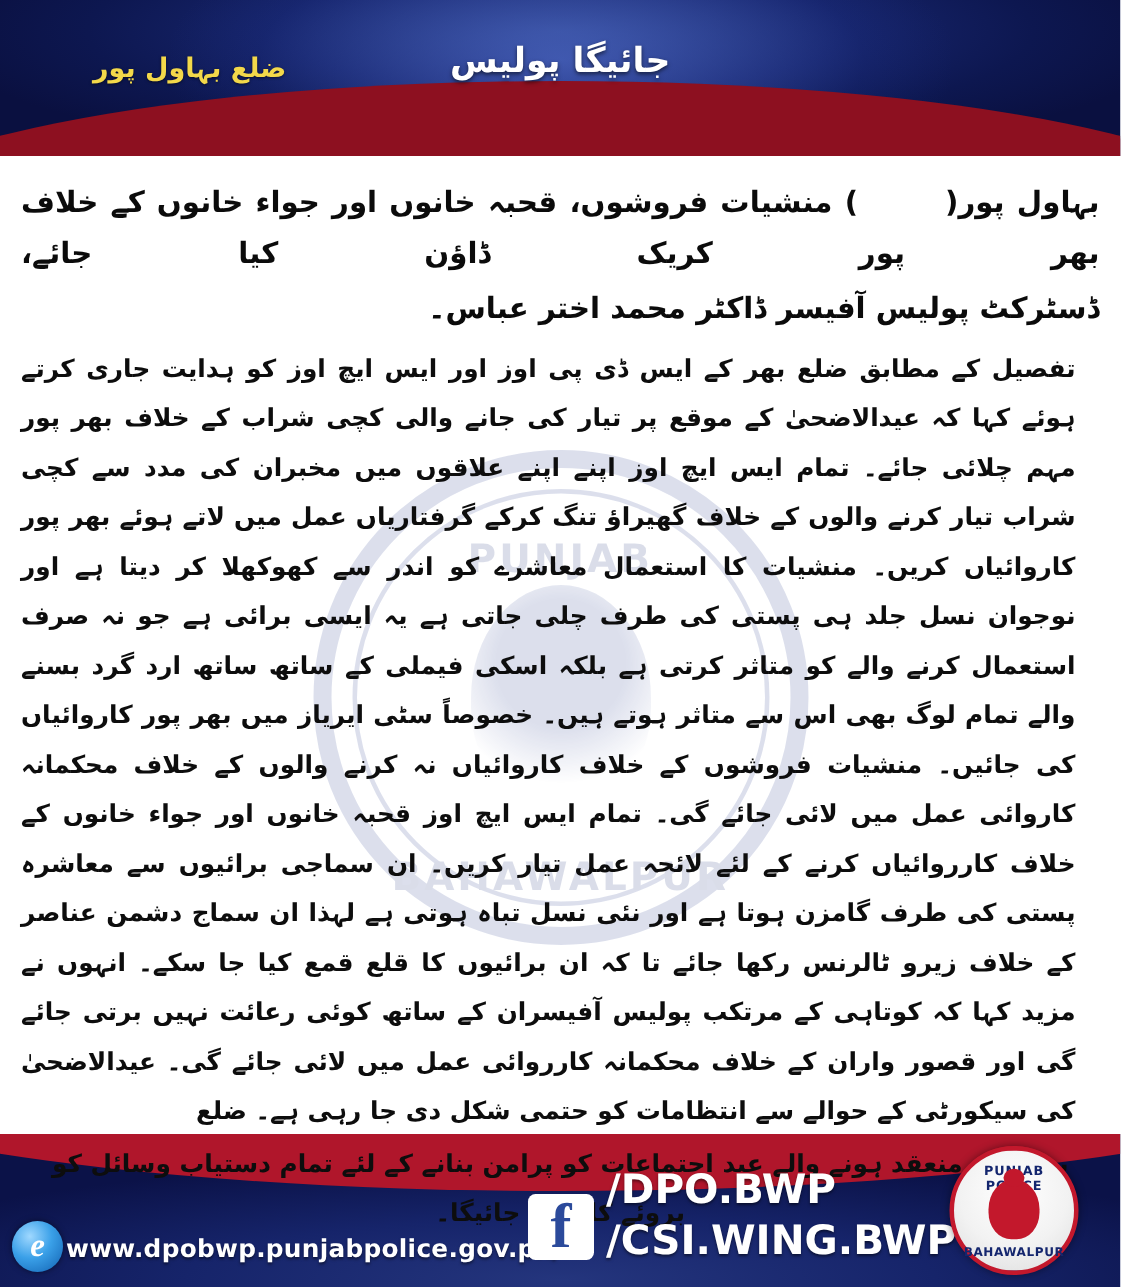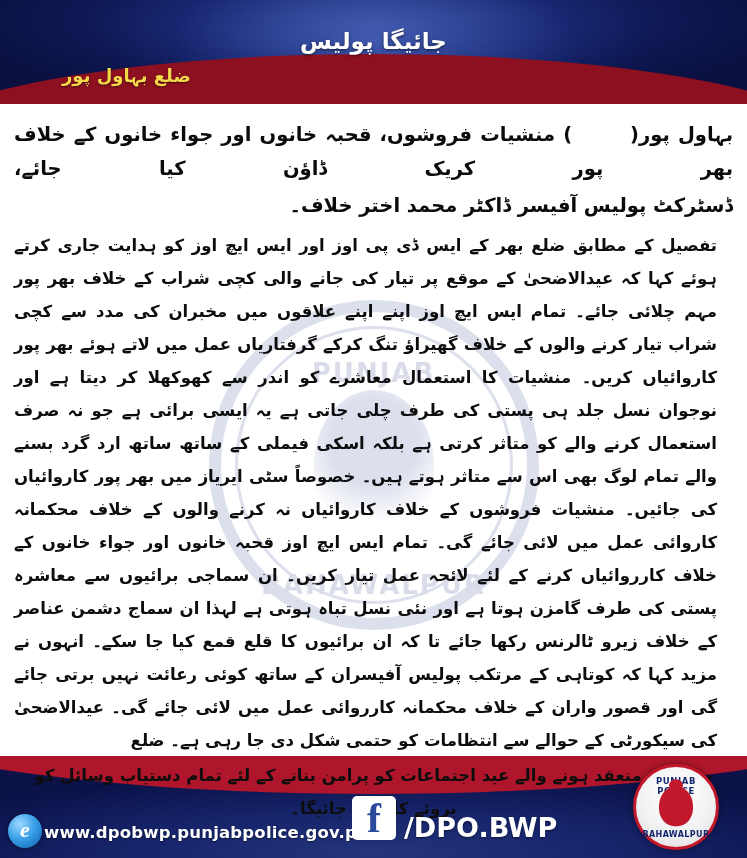--- a/index.html
+++ b/index.html
@@ -71,21 +71,20 @@
   }
   .district-title {
     position: absolute;
     left: 62px; top: 34px;
     color: #f3d84a;
     font-size: 18px;
     font-weight: bold;
     direction: rtl;
     text-shadow: 0 1px 2px rgba(0,0,0,.55);
     z-index: 4;
-    margin-top: 31px;
   }
 
   
   .watermark {
     position: absolute;
     left: 50%; top: 300px;
     transform: translateX(-50%);
     width: 330px; height: 330px;
     opacity: .16;
     z-index: 0;
@@ -320,36 +319,37 @@
     <div class="wm-ring2"></div>
     <div class="wm-center"></div>
     <div class="wm-text-top">PUNJAB</div>
     <div class="wm-text-bottom">BAHAWALPUR</div>
   </div>
 
   <div class="content">
     <div class="headline">
       <span>بہاول پور(</span><span class="blank"></span><span>) منشیات فروشوں، قحبہ خانوں اور جواء خانوں کے خلاف بھر پور کریک ڈاؤن کیا جائے،</span>
     </div>
-    <div class="subhead">ڈسٹرکٹ پولیس آفیسر ڈاکٹر محمد اختر خلاف۔</div>
+    <div class="subhead">ڈسٹرکٹ پولیس آفیسر ڈاکٹر محمد اختر عباس۔</div>
     <div class="body-text">
       <p>تفصیل کے مطابق ضلع بھر کے ایس ڈی پی اوز اور ایس ایچ اوز کو ہدایت جاری کرتے ہوئے کہا کہ عیدالاضحیٰ کے موقع پر تیار کی جانے والی کچی شراب کے خلاف بھر پور مہم چلائی جائے۔ تمام ایس ایچ اوز اپنے اپنے علاقوں میں مخبران کی مدد سے کچی شراب تیار کرنے والوں کے خلاف گھیراؤ تنگ کرکے گرفتاریاں عمل میں لاتے ہوئے بھر پور کاروائیاں کریں۔ منشیات کا استعمال معاشرے کو اندر سے کھوکھلا کر دیتا ہے اور نوجوان نسل جلد ہی پستی کی طرف چلی جاتی ہے یہ ایسی برائی ہے جو نہ صرف استعمال کرنے والے کو متاثر کرتی ہے بلکہ اسکی فیملی کے ساتھ ساتھ ارد گرد بسنے والے تمام لوگ بھی اس سے متاثر ہوتے ہیں۔ خصوصاً سٹی ایریاز میں بھر پور کاروائیاں کی جائیں۔ منشیات فروشوں کے خلاف کاروائیاں نہ کرنے والوں کے خلاف محکمانہ کاروائی عمل میں لائی جائے گی۔ تمام ایس ایچ اوز قحبہ خانوں اور جواء خانوں کے خلاف کارروائیاں کرنے کے لئے لائحہ عمل تیار کریں۔ ان سماجی برائیوں سے معاشرہ پستی کی طرف گامزن ہوتا ہے اور نئی نسل تباہ ہوتی ہے لہذا ان سماج دشمن عناصر کے خلاف زیرو ٹالرنس رکھا جائے تا کہ ان برائیوں کا قلع قمع کیا جا سکے۔ انہوں نے مزید کہا کہ کوتاہی کے مرتکب پولیس آفیسران کے ساتھ کوئی رعائت نہیں برتی جائے گی اور قصور واران کے خلاف محکمانہ کارروائی عمل میں لائی جائے گی۔ عیدالاضحیٰ کی سیکورٹی کے حوالے سے انتظامات کو حتمی شکل دی جا رہی ہے۔ ضلع</p>
     </div>
     <div class="tail">بھر میں منعقد ہونے والے عید اجتماعات کو پرامن بنانے کے لئے تمام دستیاب وسائل کو بروئے کار لایا جائیگا۔</div>
   </div>
 
   <div class="footer">
     <div class="swoosh-top2"></div>
     <div class="swoosh-top"></div>
     <div class="footer-inner">
       <div class="ie-icon"></div>
       <div class="url">www.dpobwp.punjabpolice.gov.pk/</div>
       <div class="fb-icon">f</div>
       <div class="fb-pages">
         <div>/DPO.BWP</div>
+        <div>/CSI.WING.BWP</div>
       </div>
       <div class="pp-badge">
         <div class="pp-top">PUNJAB POLICE</div>
         <div class="pp-crest"></div>
         <div class="pp-bottom">BAHAWALPUR</div>
       </div>
     </div>
   </div>
 
 </div>

